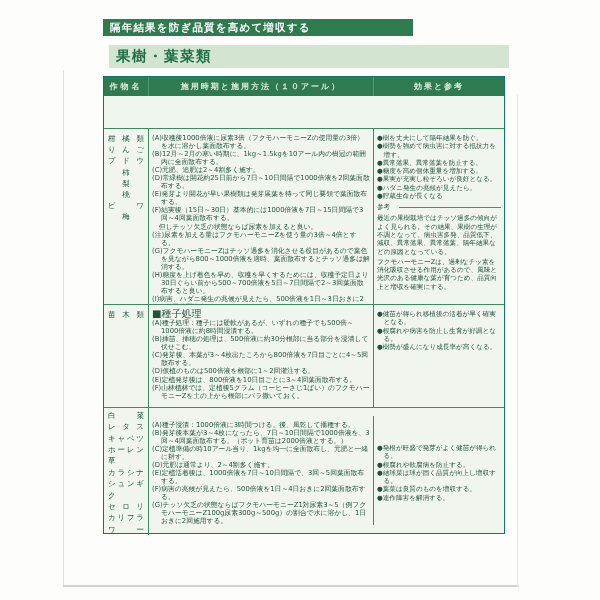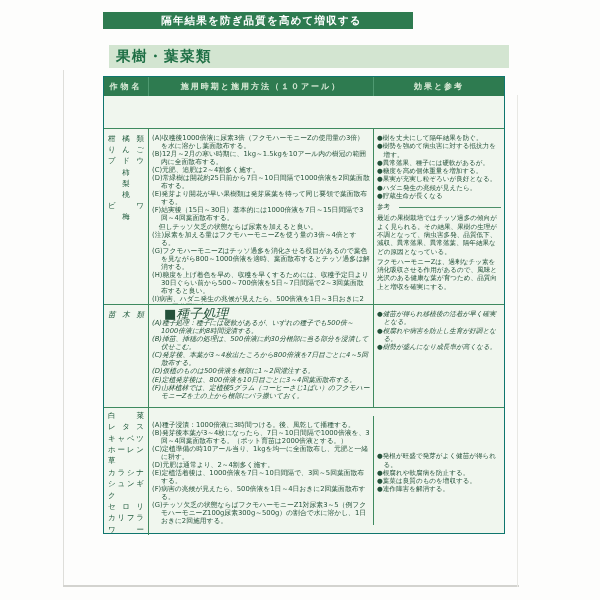--- a/index.html
+++ b/index.html
@@ -3,51 +3,51 @@
 <meta charset="utf-8">
 <style>
   html,body{margin:0;padding:0;background:#ffffff;}
   .canvas{position:relative;width:600px;height:600px;background:#fdfdfc;overflow:hidden;
           font-family:"DejaVu Sans",sans-serif;-webkit-font-smoothing:antialiased;}
   .edge{position:absolute;}
   .edge-left{left:63px;top:70px;width:1px;height:516px;background:#dededa;}
   .edge-bottom{left:63px;top:585px;width:456px;height:2px;background:#d3d3cf;}
   .edge-right{left:517px;top:95px;width:1px;height:492px;background:#e8e8e4;}
 
-  .banner{position:absolute;left:103px;top:12px;width:310px;height:17px;background:#2e7b50;
+  .banner{position:absolute;left:103px;top:19px;width:310px;height:17px;background:#2e7b50;
           color:#ffffff;font-size:10.5px;font-weight:bold;letter-spacing:1.2px;line-height:17px;
-          padding-left:7px;box-sizing:border-box;white-space:nowrap;text-align:center;}
+          padding-left:7px;box-sizing:border-box;white-space:nowrap;}
   .category{position:absolute;left:109px;top:45px;width:400px;height:23px;background:#d3e5d1;
           color:#1e6f45;font-size:14.5px;font-weight:bold;letter-spacing:1.5px;line-height:23px;
           padding-left:7px;box-sizing:border-box;}
 
   .tbl{position:absolute;left:103px;top:76px;width:400px;border:1px solid #0f766e;
        background:#f0f6ee;box-sizing:content-box;}
   .thead{display:flex;background:#2e7b50;color:#dcecd9;font-weight:bold;font-size:8px;height:19px;}
   .th{display:flex;align-items:center;justify-content:center;box-sizing:border-box;}
   .th.c1{letter-spacing:3px;}
   .th.c2,.th.c3{letter-spacing:2px;}
   .c1{width:45px;}
   .c2{width:225px;}
   .c3{width:130px;}
   .th.c1,.th.c2{border-right:1px solid #4f9a71;}
   .trow{display:flex;border-top:1px solid #3e8a5f;}
   .r1{height:175px;margin-top:32px;}
-  .r2{height:102px;font-style:italic;}
+  .r2{height:102px;}
   .r3{height:125px;align-items:center;}
   .td{box-sizing:border-box;padding:5px 3px 0 3px;color:#24513a;overflow:hidden;}
   .td.c1,.td.c2{border-right:1px solid #3e8a5f;}
 
   .crops{font-size:7.5px;padding:4px 4px 0 4px;color:#1f5a3c;}
   .crop-line{text-align:justify;text-align-last:justify;text-justify:inter-character;line-height:11.2px;}
   .crop-line.single{text-align-last:center;}
   .r3 .crop-line{line-height:11.4px;}
   .r2 .crop-line{line-height:11px;}
 
-  .m-head{font-size:13px;line-height:8.2px;margin-bottom:1px;margin-left:12px;}
+  .m-head{font-size:10px;line-height:8.2px;margin-bottom:1px;}
   .m-line{font-size:6.8px;line-height:8.05px;text-indent:-9px;padding-left:9px;}
   .e-line{font-size:6.6px;line-height:8.3px;text-indent:-6.6px;padding-left:6.6px;}
   .ref-label-row{display:flex;align-items:center;font-size:6.6px;margin:3px 0 2px 0;gap:9px;color:#24513a;}
   .ref-line{flex:1;height:1px;background:#4c8f68;}
   .ref-para{font-size:6.6px;line-height:8.3px;margin-bottom:2px;}
 </style>
 </head>
 <body>
 
 <div class="canvas">
@@ -90,21 +90,21 @@
           <div class="m-line">　但しチッソ欠乏の状態ならば尿素を加えると良い。</div>
           <div class="m-line">(注)尿素を加える量はフクモハーモニーZを使う量の3倍～4倍とする。</div>
           <div class="m-line">(G)フクモハーモニーZはチッソ過多を消化させる役目があるので葉色を見ながら800～1000倍液を適時、葉面散布するとチッソ過多は解消する。</div>
           <div class="m-line">(H)糖度を上げ着色を早め、収穫を早くするためには、収穫予定日より30日ぐらい前から500～700倍液を5日～7日間隔で2～3回葉面散布すると良い。</div>
           <div class="m-line">(I)病害、ハダニ発生の兆候が見えたら、500倍液を1日～3日おきに2～3回葉面散布する。</div>
         </div>
       <div class="td c3">
         <div>
             <div class="e-line">●樹を丈夫にして隔年結果を防ぐ。</div>
             <div class="e-line">●樹勢を強めて病虫害に対する抵抗力を増す。</div>
-            <div class="e-line">●異常落果、種子には硬軟があるが。</div>
+            <div class="e-line">●異常落果、異常落葉を防止する。</div>
             <div class="e-line">●糖度を高め個体重量を増加する。</div>
             <div class="e-line">●果実が充実し粒ぞろいが良好となる。</div>
             <div class="e-line">●ハダニ発生の兆候が見えたら。</div>
             <div class="e-line">●貯蔵生命が長くなる</div>
           </div>
         <div class="ref-label-row">
           <span>参考</span>
           <span class="ref-line"></span>
         </div>
         <div>
@@ -152,18 +152,19 @@
           <div class="m-line">(B)発芽後本葉が3～4枚になったら、7日～10日間隔で1000倍液を、3回～4回葉面散布する。（ポット育苗は2000倍液とする。）</div>
           <div class="m-line">(C)定植準備の時10アール当り、1kgを均一に全面散布し、元肥と一緒に耕す。</div>
           <div class="m-line">(D)元肥は通常より、2～4割多く施す。</div>
           <div class="m-line">(E)定植活着後は、1000倍液を7日～10日間隔で、3回～5回葉面散布する。</div>
           <div class="m-line">(F)病害の兆候が見えたら、500倍液を1日～4日おきに2回葉面散布する。</div>
           <div class="m-line">(G)チッソ欠乏の状態ならばフクモハーモニーZ1対尿素3～5（例フクモハーモニーZ100g尿素300g～500g）の割合で水に溶かし、1日おきに2回施用する。</div>
         </div>
       <div class="td c3">
           <div class="e-line">●発根が旺盛で発芽がよく健苗が得られる。</div>
           <div class="e-line">●根腐れや軟腐病を防止する。</div>
+          <div class="e-line">●結球菜は球が固く品質が向上し増収する。</div>
           <div class="e-line">●葉菜は良質のものを増収する。</div>
           <div class="e-line">●連作障害を解消する。</div>
         </div>
     </div>
   </div>
 </div>
 
 </body></html>

